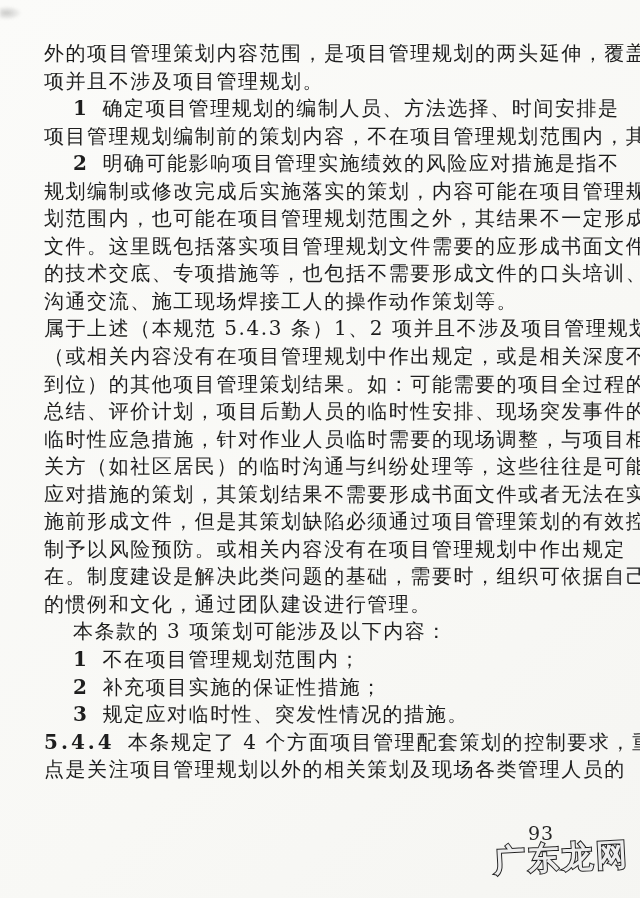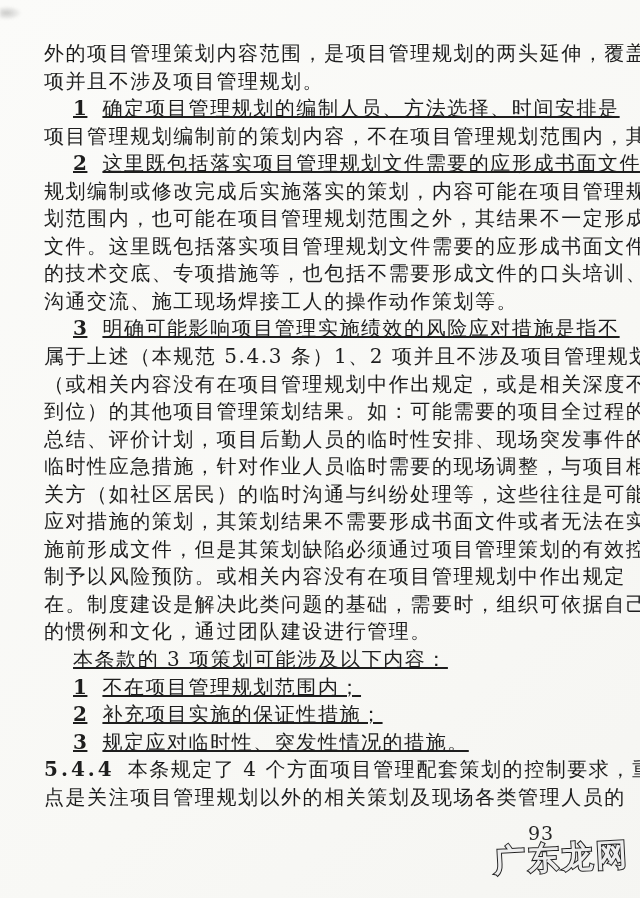--- a/index.html
+++ b/index.html
@@ -33,21 +33,21 @@
     top: 40px;
     width: 566px;
     font-size: 20px;
   }
   .line {
     height: 27.55px;
     line-height: 27.55px;
     letter-spacing: 1.55px;
     white-space: nowrap;
   }
-  .line.indent { padding-left: 29px; text-decoration: underline; }
+  .line.indent { padding-left: 29px; }
   .num {
     font-weight: bold;
     margin-right: 15px;
     letter-spacing: 0.5px;
   }
   .num.section {
     margin-right: 13px;
     letter-spacing: 3px;
   }
   .watermark {
@@ -78,27 +78,26 @@
 <body>
 
 <div class="page">
   <div class="smudge"></div>
 
   <div class="text-column">
       <div class="line"><span>外的项目管理策划内容范围，是项目管理规划的两头延伸，覆盖</span></div>
       <div class="line"><span>项并且不涉及项目管理规划。</span></div>
       <div class="line indent"><span class="num">1</span><span>确定项目管理规划的编制人员、方法选择、时间安排是</span></div>
       <div class="line"><span>项目管理规划编制前的策划内容，不在项目管理规划范围内，其</span></div>
-      <div class="line indent"><span class="num">2</span><span>这里既包括落实项目管理规划文件需要的应形成书面文件</span></div>
+      <div class="line indent"><span class="num">2</span><span>明确可能影响项目管理实施绩效的风险应对措施是指不</span></div>
       <div class="line"><span>规划编制或修改完成后实施落实的策划，内容可能在项目管理规</span></div>
       <div class="line"><span>划范围内，也可能在项目管理规划范围之外，其结果不一定形成</span></div>
       <div class="line"><span>文件。这里既包括落实项目管理规划文件需要的应形成书面文件</span></div>
       <div class="line"><span>的技术交底、专项措施等，也包括不需要形成文件的口头培训、</span></div>
       <div class="line"><span>沟通交流、施工现场焊接工人的操作动作策划等。</span></div>
-      <div class="line indent"><span class="num">3</span><span>明确可能影响项目管理实施绩效的风险应对措施是指不</span></div>
       <div class="line"><span>属于上述（本规范 5.4.3 条）1、2 项并且不涉及项目管理规划</span></div>
       <div class="line"><span>（或相关内容没有在项目管理规划中作出规定，或是相关深度不</span></div>
       <div class="line"><span>到位）的其他项目管理策划结果。如：可能需要的项目全过程的</span></div>
       <div class="line"><span>总结、评价计划，项目后勤人员的临时性安排、现场突发事件的</span></div>
       <div class="line"><span>临时性应急措施，针对作业人员临时需要的现场调整，与项目相</span></div>
       <div class="line"><span>关方（如社区居民）的临时沟通与纠纷处理等，这些往往是可能</span></div>
       <div class="line"><span>应对措施的策划，其策划结果不需要形成书面文件或者无法在实</span></div>
       <div class="line"><span>施前形成文件，但是其策划缺陷必须通过项目管理策划的有效控</span></div>
       <div class="line"><span>制予以风险预防。或相关内容没有在项目管理规划中作出规定</span></div>
       <div class="line"><span>在。制度建设是解决此类问题的基础，需要时，组织可依据自己</span></div>

